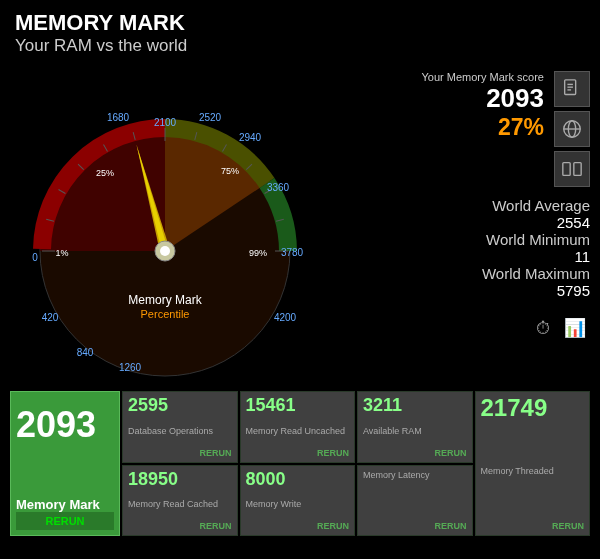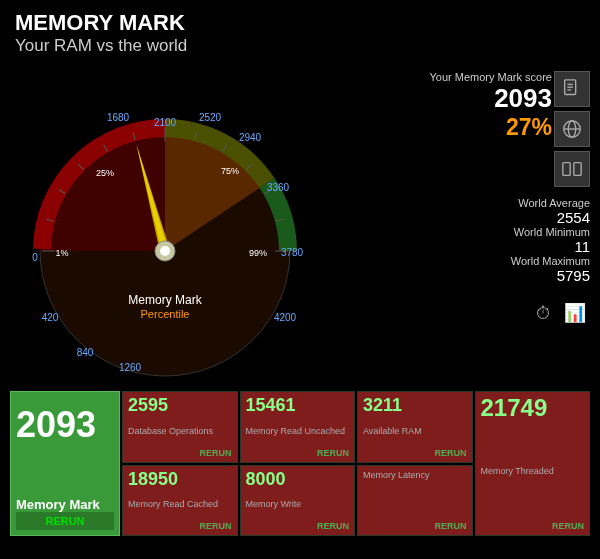--- a/index.html
+++ b/index.html
@@ -51,21 +51,21 @@
     .right-panel {
       flex: 1;
       display: flex;
       flex-direction: column;
       gap: 5px;
       padding-top: 5px;
     }
 
     .score-section {
       display: flex;
-      gap: 2px;
+      gap: 10px;
     }
 
     .score-text {
       flex: 1;
     }
 
     .score-label {
       font-size: 11px;
       color: #ccc;
       text-align: right;
@@ -98,21 +98,21 @@
       width: 22px;
       height: 22px;
       fill: #aaa;
     }
 
     .world-stats {
       text-align: right;
       margin-top: 5px;
     }
     .world-stats-title {
-      font-size: 11px;
+      font-size: 15px;
       color: #ccc;
     }
     .world-stats-val {
       font-size: 15px;
       color: #fff;
     }
 
     .icons-row {
       display: flex;
       gap: 5px;
@@ -171,21 +171,21 @@
 
     .sub-cells {
       flex: 1;
       display: flex;
       flex-direction: column;
       gap: 2px;
     }
 
     .sub-cell {
       flex: 1;
-      background: #7f1d1d;
+      background: #404040;
       border: 1px solid #2a3a2a;
       display: flex;
       flex-direction: column;
       justify-content: space-between;
       padding: 4px 5px;
       position: relative;
       overflow: hidden;
     }
 
     .sub-cell-number {

